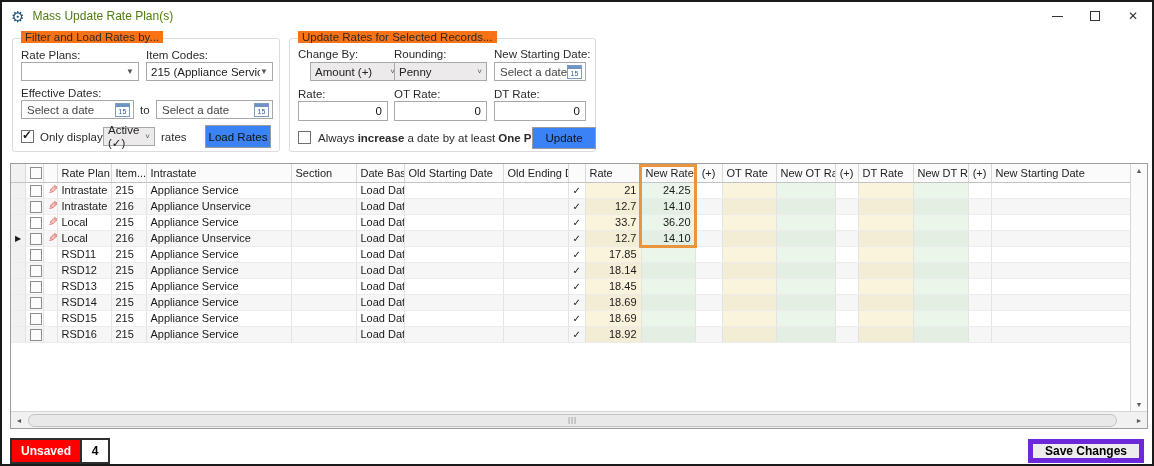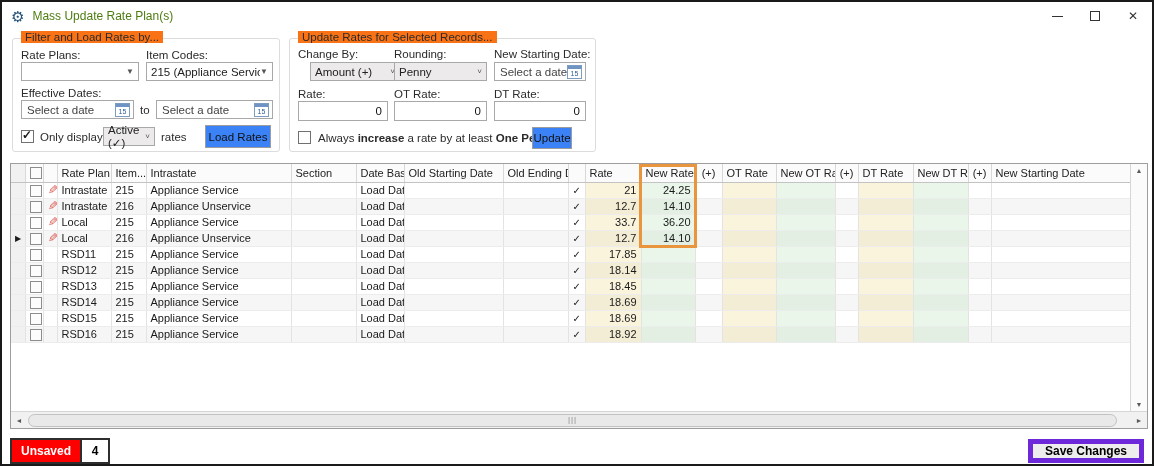--- a/index.html
+++ b/index.html
@@ -144,23 +144,23 @@
       <span class="cal-icon">15</span>
     </div>
     <span class="fld-label" style="left:8px; top:49px;">Rate:</span>
     <span class="fld-label" style="left:104px; top:49px;">OT Rate:</span>
     <span class="fld-label" style="left:204px; top:49px;">DT Rate:</span>
     <div class="numinput" style="left:8px; top:62px; width:90px;">0</div>
     <div class="numinput" style="left:104px; top:62px; width:93px;">0</div>
     <div class="numinput" style="left:204px; top:62px; width:92px;">0</div>
     <span class="checkbox" style="position:absolute; left:8px; top:92px;"></span>
     <span class="fld-label" style="left:28px; top:93px;">
-      <span>Always </span><b>increase</b><span> a rate by at least </span><b>One Penny</b>
+      <span>Always </span><b>increase</b><span> a date by at least </span><b>One Penny</b>
     </span>
-    <button class="btn" style="position:absolute; left:242px; top:88px; width:40px; height:22px;text-align:center;">Update</button>
+    <button class="btn" style="position:absolute; left:242px; top:88px; width:64px; height:22px;text-align:center;">Update</button>
   </div>
 
   <div class="grid">
     <table class="rates">
       <colgroup id="grid-cols">
           <col style="width: 14px;">
           <col style="width: 18px;">
           <col style="width: 14px;">
           <col style="width: 54px;">
           <col style="width: 35px;">

